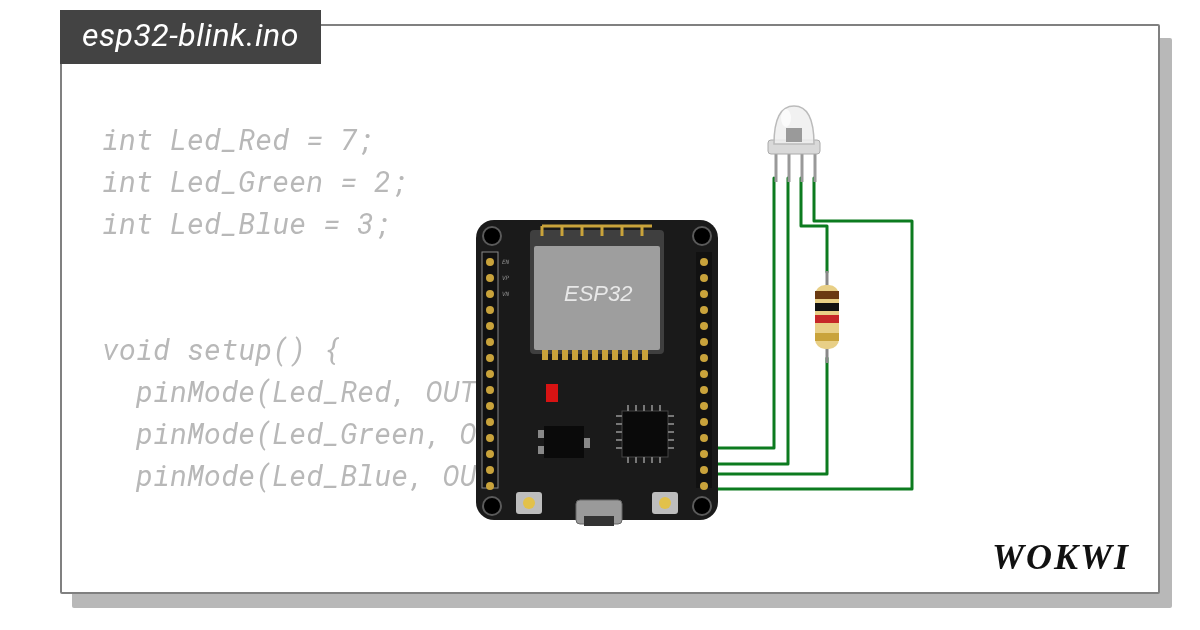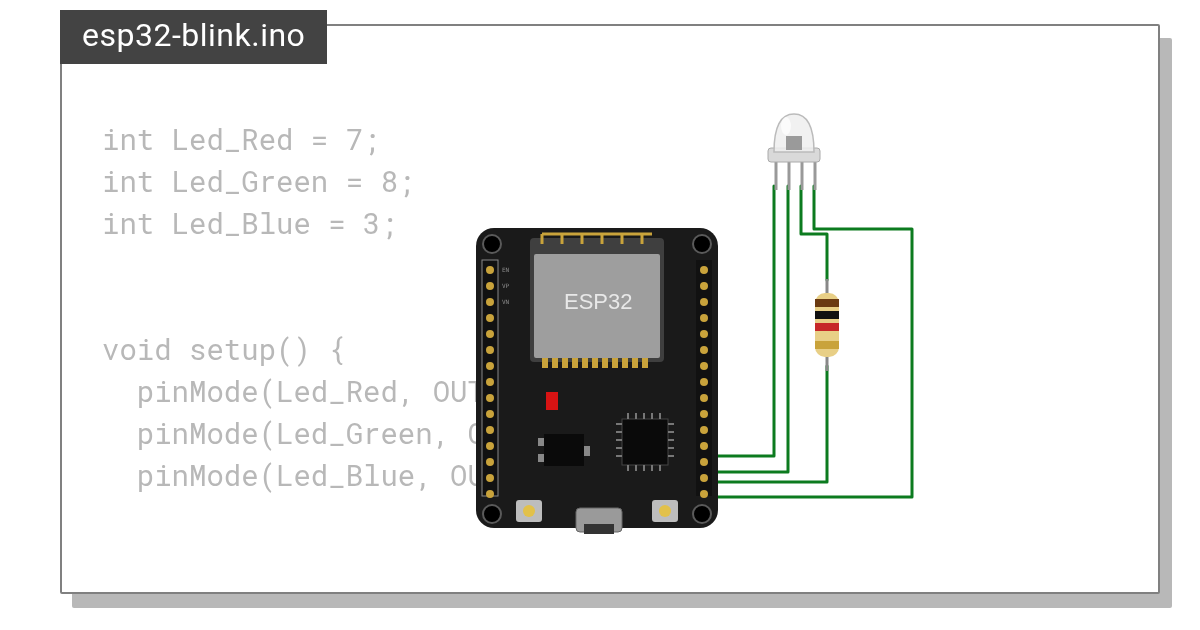--- a/index.html
+++ b/index.html
@@ -1,42 +1,42 @@
 <!DOCTYPE html>
 <html><head>
 <meta charset="utf-8">
 <style>
   * { box-sizing: border-box; }
   html, body { margin:0; padding:0; width:1200px; height:630px; font-family: -apple-system, BlinkMacSystemFont, "Segoe UI", Roboto, sans-serif; background:#fff;}
-  .stage { position:relative; width:1200px; height:544px; }
+  .stage { position:relative; width:1200px; height:544px;font-style:italic; }
   .card-shadow { position:absolute; left:72px; top:38px; width:1100px; height:570px; background:#b8b8b8; border-radius:2px; }
   .card { position:absolute; left:60px; top:24px; width:1100px; height:570px; background:#fff; border:2px solid #808080; border-radius:2px; overflow:hidden; }
   .tab { position:absolute; left:60px; top:10px; background:#434343; color:#fff; font-size:32px; padding:6px 22px 10px 22px; font-weight:400; letter-spacing:0.5px; z-index:3; }
   .code { position:absolute; left:40px; top:92px; font-family: "Roboto Mono", Consolas, Menlo, monospace; font-size:29px; line-height:1.45; color:#b8b8b8; font-weight:400; white-space:pre; }
   .wokwi-brand { position:absolute; right:28px; bottom:14px; font-weight:700; font-size:36px; color:#111; font-family: "Comic Sans MS", "Chalkboard SE", cursive; letter-spacing:2px; }
-  .circuit { position:absolute; left:370px; top:78px; width:700px; height:450px; }
+  .circuit { position:absolute; left:370px; top:70px; width:700px; height:450px; }
   
   .wire { stroke:#0c7b1f; stroke-width:3; fill:none; stroke-linecap:round; stroke-linejoin:round;}
   
   .board { position:absolute; left:40px; top:120px; width:250px; height:310px; }
   
   .resistor { position:absolute; left:380px; top:175px; }
   
   .rgbled { position:absolute; left:330px; top:4px; }
 </style>
 </head>
 <body>
 
 <div class="stage">
   <div class="card-shadow"></div>
   <div class="tab">esp32-blink.ino</div>
   <div class="card">
 
     <div class="code"><span>int Led_Red = 7;</span>
-<span>int Led_Green = 8;</span>
+<span>int Led_Green = 2;</span>
 <span>int Led_Blue = 3;</span>
 <span></span>
 <span></span>
 <span>void setup() {</span>
 <span>  pinMode(Led_Red, OUTPUT);</span>
 <span>  pinMode(Led_Green, OUTPUT);</span>
 <span>  pinMode(Led_Blue, OUTPUT);</span></div>
 
     <div class="circuit">
 
@@ -191,14 +191,15 @@
 
         <rect x="6" y="40" width="52" height="14" rx="3" fill="#d9d9d9" stroke="#aaa"></rect>
 
         <path d="M12 44 Q12 6 32 6 Q52 6 52 44 Z" fill="#eeeeee" stroke="#bbb" stroke-width="1.5" fill-opacity="0.85"></path>
         <ellipse cx="24" cy="18" rx="5" ry="9" fill="#fff" opacity="0.7"></ellipse>
 
         <rect x="24" y="28" width="16" height="14" fill="#9a9a9a"></rect>
       </svg>
     </div>
 
+    <div class="wokwi-brand">WOKWI</div>
   </div>
 </div>
 
 </body></html>

